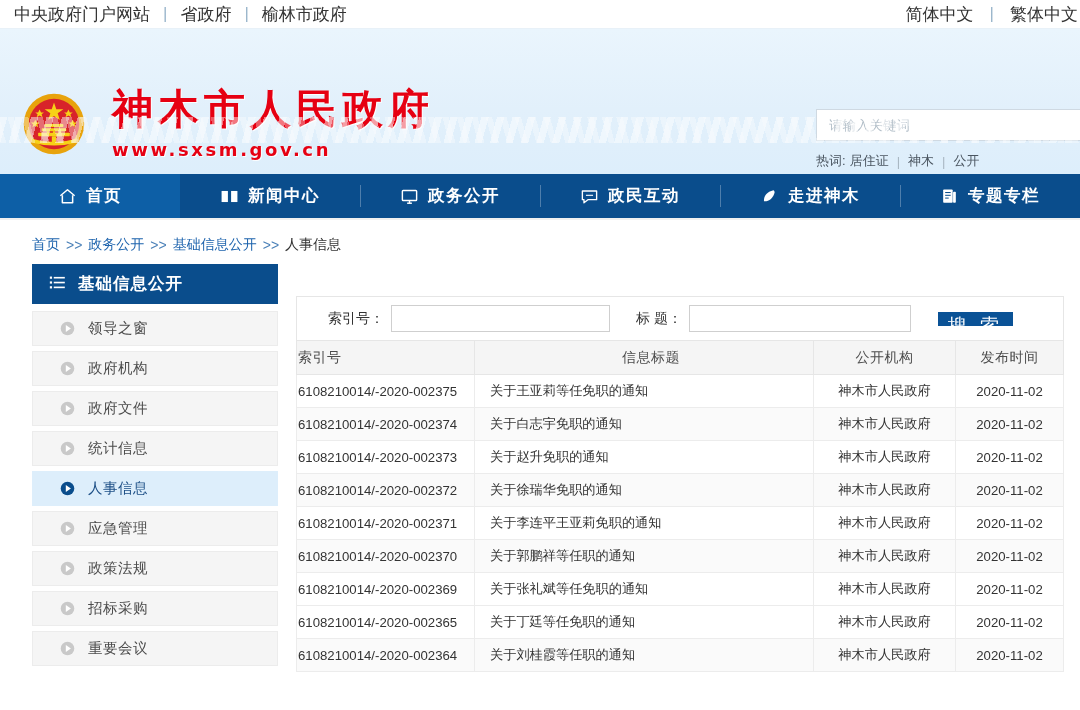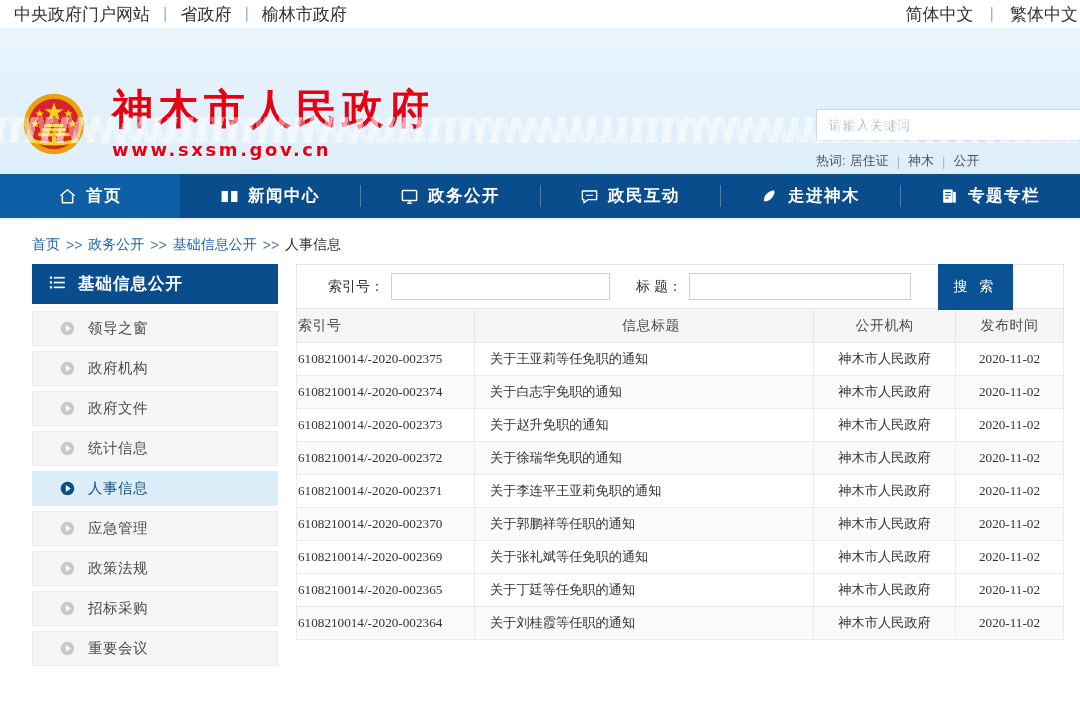--- a/index.html
+++ b/index.html
@@ -132,61 +132,61 @@
     background: #f5f5f5; border: 1px solid #ececec;
     display: flex; align-items: center; gap: 12px;
     padding-left: 26px; cursor: pointer;
   }
   .side-item .s-label { font-size: 14.5px; color: #4c4c4c; letter-spacing: .5px; }
   .side-item.active { background: #ddeefb; border-color: #ddeefb; }
   .side-item.active .s-label { color: #1d4f86; }
   .bullet { width: 17px; height: 17px; flex: none; }
 
   
-  .main { flex: 1 1 auto; min-width: 0; }
+  .main { flex: 1 1 auto; min-width: 0; margin-top: 32px; }
   .filterbar {
     height: 44px; display: flex; align-items: center;
     border: 1px solid #e6e6e6; border-bottom: 0;
     background: #fff; padding-left: 31px;
   }
   .fl-label { font-size: 14px; color: #333; margin-right: 7px; white-space: nowrap; }
   .filterbar input {
     height: 27px; border: 1px solid #cfcfcf; background: #fff;
     outline: none; font-size: 13px; padding: 0 6px;
     font-family: "Liberation Sans", "DejaVu Sans", sans-serif;
   }
   .in-index { width: 219px; }
   .in-title { width: 222px; }
   .fl-gap { width: 26px; }
   .btn-search {
     margin-left: 27px;
-    height: 46px; width: 75px;
+    height: 14px; width: 75px;
     background: #0a5296; color: #fff; border: 0;
-    font-size: 14px; letter-spacing: 4px; font-weight: normal;
+    font-size: 19px; letter-spacing: 4px; font-weight: normal;
     cursor: pointer;
     font-family: "Liberation Sans", "DejaVu Sans", sans-serif;
   }
 
   table.list { width: 100%; border-collapse: collapse; table-layout: fixed; }
   table.list th {
     background: #f5f5f5; border: 1px solid #e6e6e6;
     height: 34px; font-size: 14px; font-weight: normal; color: #4c4c4c;
     letter-spacing: .5px;
   }
   table.list td {
     border: 1px solid #ececec; height: 33px;
     font-size: 13.2px; color: #333;
   }
   .c-idx { width: 178px; text-align: left; }
   .c-title { text-align: left; padding-left: 15px; }
   .c-org { width: 142px; text-align: center; }
   .c-date { width: 108px; text-align: center; }
   td.c-idx { color: #3a3a3a; font-size: 12.8px; }
   tr.alt td { background: #fafafa; }
-  tr td { background: #ffffff; font-family: Liberation Serif, serif; }
+  tr td { background: #ffffff; }
 </style>
 </head>
 <body>
 
 <div class="topbar">
   <div class="topbar-left">
     <a>中央政府门户网站</a>
     <span class="tb-sep">|</span>
     <a>省政府</a>
     <span class="tb-sep">|</span>

